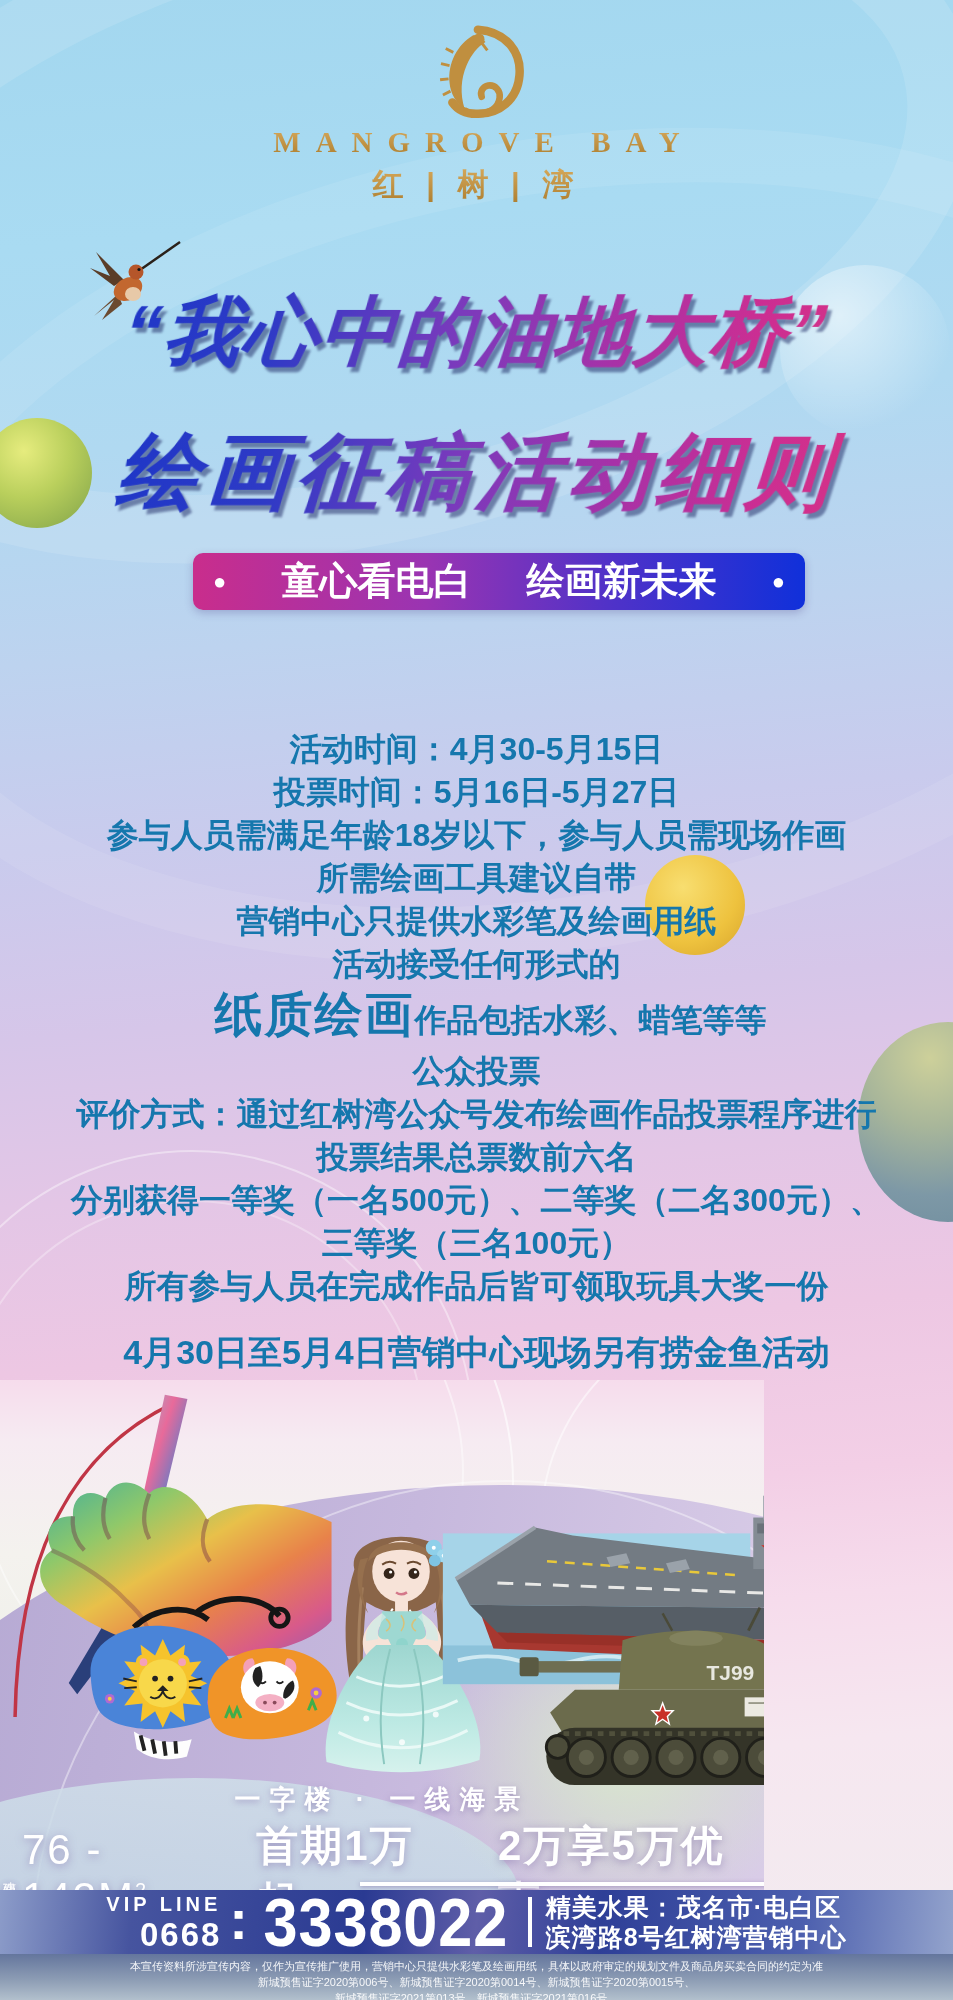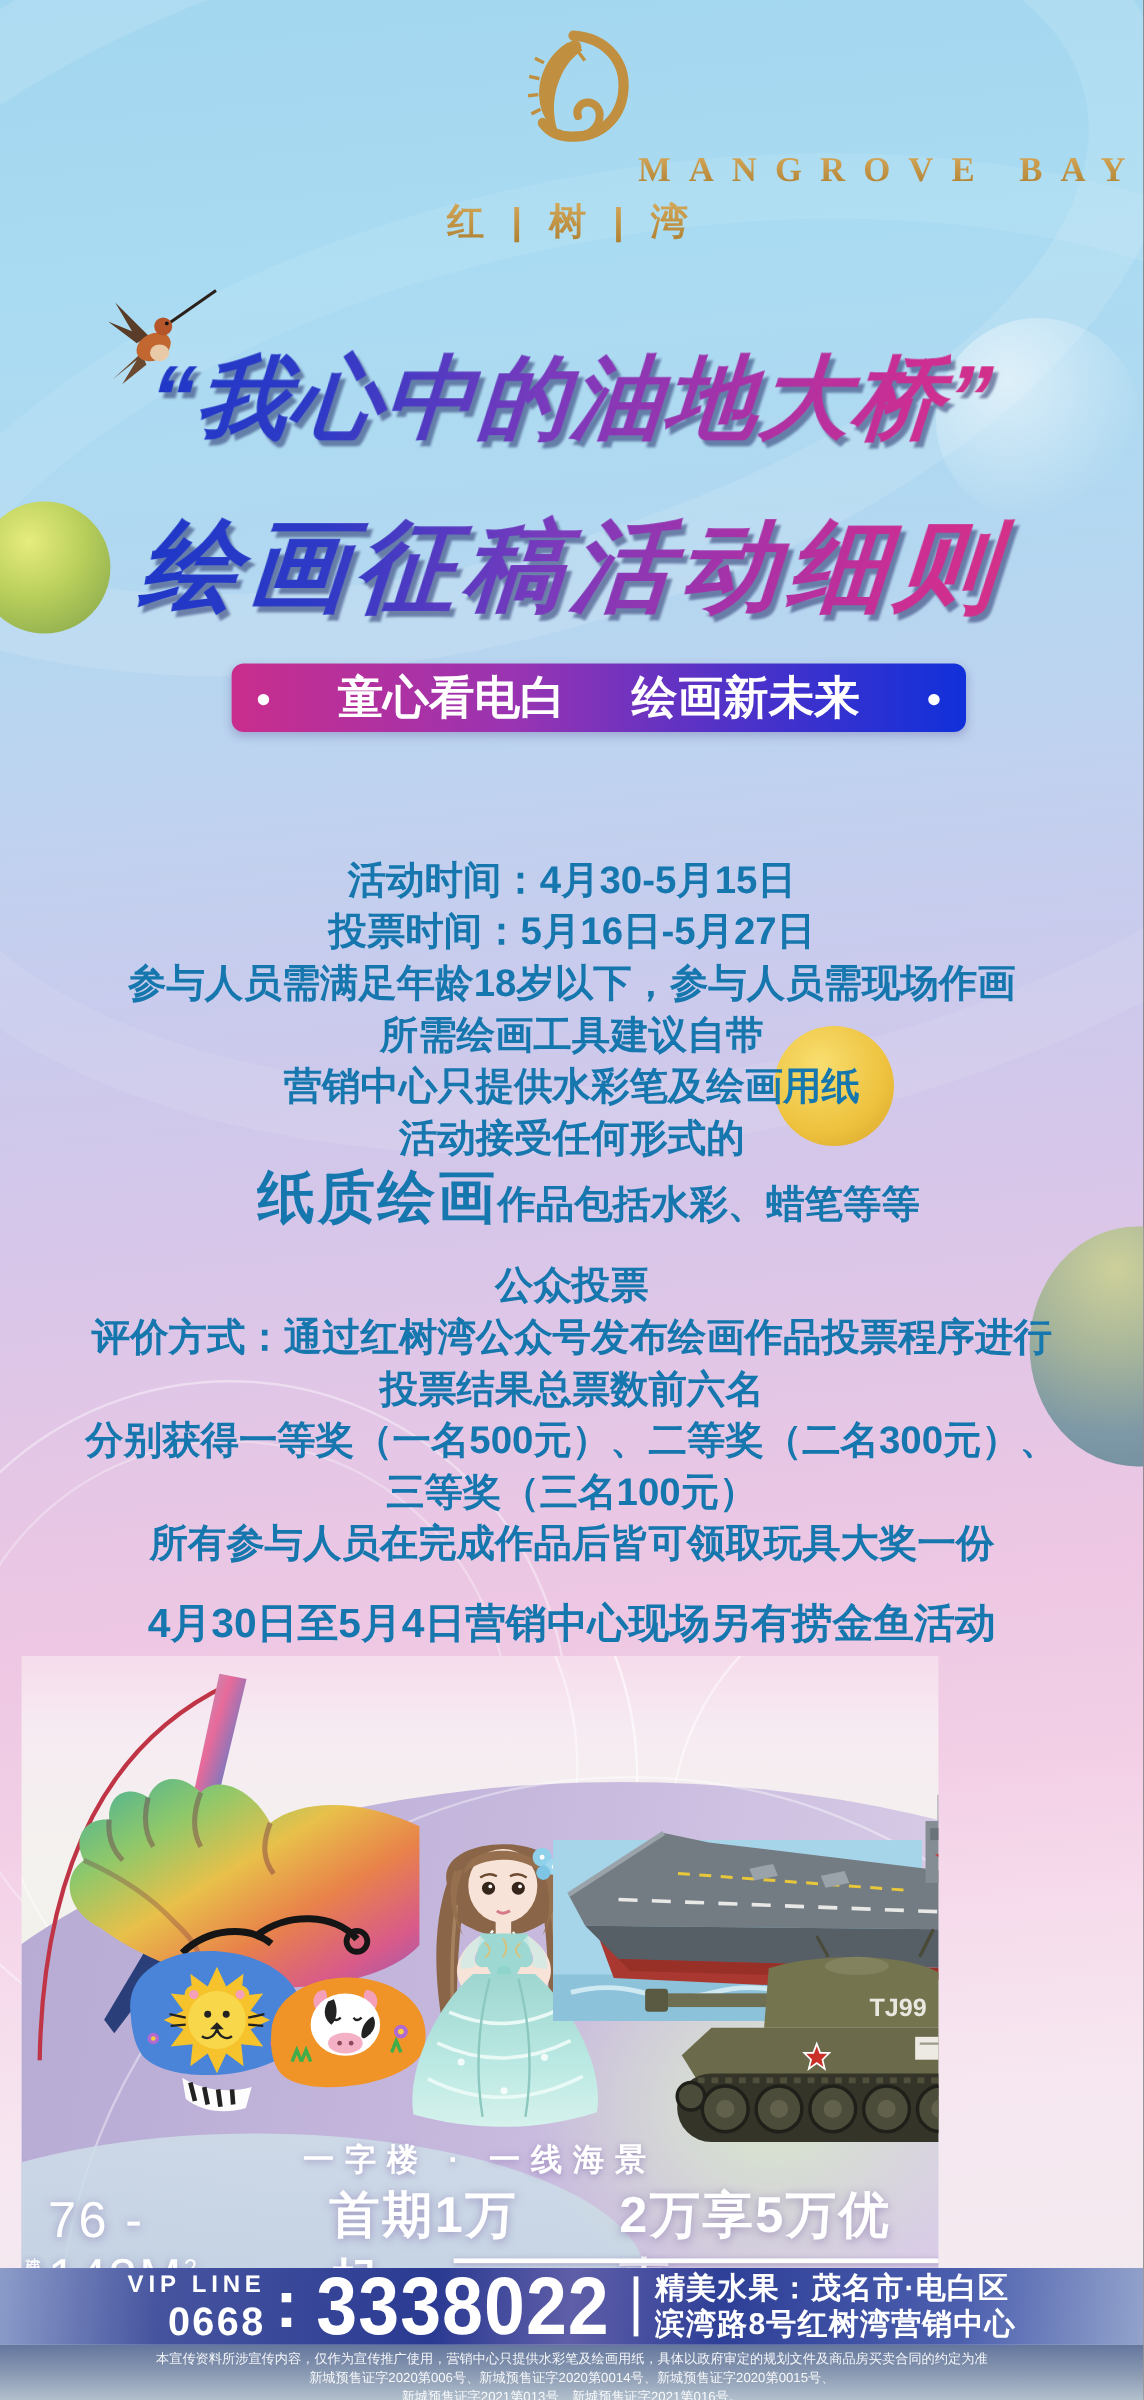--- a/index.html
+++ b/index.html
@@ -16,21 +16,21 @@
     background:radial-gradient(circle at 38% 30%,#e6ec7e,#b9cf5c 45%,#8fae4e 85%);}
   .ball-y{left:645px;top:855px;width:100px;height:100px;border-radius:50%;
     background:radial-gradient(circle at 38% 32%,#f8de70,#eec23e 60%,#d9a72e 95%);}
   .ball-teal{left:858px;top:1022px;width:180px;height:200px;border-radius:50%;
     background:radial-gradient(circle at 40% 18%,#cdd09a 0%,#a8b69a 35%,#7d98a6 70%,#6f8d9e 100%);}
   .ring{border-radius:50%;border:2px solid rgba(255,255,255,.4);}
   .ring-m1{left:-90px;top:1150px;width:560px;height:560px;}
   .ring-m2{left:-40px;top:1200px;width:460px;height:460px;border-color:rgba(255,255,255,.3);}
   
   .logo{left:416px;top:24px;width:120px;height:104px;}
-  .brand-en{left:0;top:126px;width:100%;text-align:right;font-family:"Liberation Serif",serif;
+  .brand-en{left:0;top:126px;width:100%;text-align:center;font-family:"Liberation Serif",serif;
     font-weight:bold;font-size:29px;letter-spacing:15px;text-indent:15px;
     background:linear-gradient(180deg,#d9ac5e,#ab7c2d);-webkit-background-clip:text;background-clip:text;color:transparent;}
   .brand-cn{left:0;top:164px;width:100%;text-align:center;font-weight:bold;font-size:31px;letter-spacing:7px;
     background:linear-gradient(180deg,#d9ac5e,#ab7c2d);-webkit-background-clip:text;background-clip:text;color:transparent;}
   .bird{left:88px;top:236px;width:95px;height:85px;}
   
   .brush{left:0;width:100%;text-align:center;font-weight:bold;font-style:italic;
     background:linear-gradient(92deg,#1535c8 2%,#2e3ac6 28%,#7a3abc 48%,#a632a8 64%,#cc2e92 80%,#da3580 96%);
     -webkit-background-clip:text;background-clip:text;color:transparent;
     filter:drop-shadow(4px 5px 1px rgba(25,35,95,.5));transform:skewX(-4deg);}
@@ -41,27 +41,27 @@
     background:linear-gradient(90deg,#c92d8c 0%,#9a34b2 38%,#5032c8 68%,#1030da 100%);
     display:flex;align-items:center;justify-content:space-between;padding:0 20px;
     color:#fff;font-weight:bold;font-size:38px;box-shadow:0 3px 8px rgba(60,40,120,.25);}
   .banner .dot{font-size:22px;}
   
   .activities{top:624px;width:100%;text-align:center;font-weight:bold;font-size:35px;letter-spacing:7px;}
   .act-b{color:#1a53c6;}.act-p{color:#d8538f;}
   .act-dot{color:#a01525;font-size:30px;margin:0 2px;}
   
   .details{width:100%;text-align:center;color:#1577ad;font-weight:bold;font-size:32px;line-height:43px;}
-  .details1{top:712px;}
+  .details1{top:728px;}
   .big-line{line-height:58px;padding-left:28px;}
   .big-line .big{font-size:48px;letter-spacing:2px;}
   .details2{top:1050px;}
   .extra{top:1330px;width:100%;text-align:center;color:#1577ad;font-weight:bold;font-size:34px;}
   
-  .bottom{left:18px;top:1380px;width:764px;height:510px;overflow:hidden;
+  .bottom{left:0;top:1380px;width:764px;height:510px;overflow:hidden;
     background:linear-gradient(180deg,#f6dcec 0%,#f6ebf2 12%,#f4f2ee 34%,#eff0ea 60%,#edefe9 100%);}
   .b-ring1{left:-70px;top:-190px;width:580px;height:580px;border-color:rgba(255,255,255,.6);}
   .b-ring2{left:-20px;top:-150px;width:480px;height:480px;border-color:rgba(255,255,255,.45);}
   .b-ring3{left:540px;top:-70px;width:430px;height:430px;border-color:rgba(255,255,255,.5);}
   .b-ring4{left:30px;top:100px;width:950px;height:950px;border-color:rgba(255,255,255,.4);}
   .green-glow{right:-60px;bottom:-30px;width:400px;height:330px;
     background:radial-gradient(ellipse,#d9e8cc,rgba(217,232,204,0) 70%);}
   .ellipse{left:-130px;top:105px;width:1260px;height:690px;border-radius:50%;
     background:linear-gradient(100deg,#b2a6d1 0%,#c6b8dd 40%,#ded2ea 78%,#e9e1f1 100%);}
   .bluewave{left:-130px;top:398px;width:650px;height:240px;border-radius:50%;

